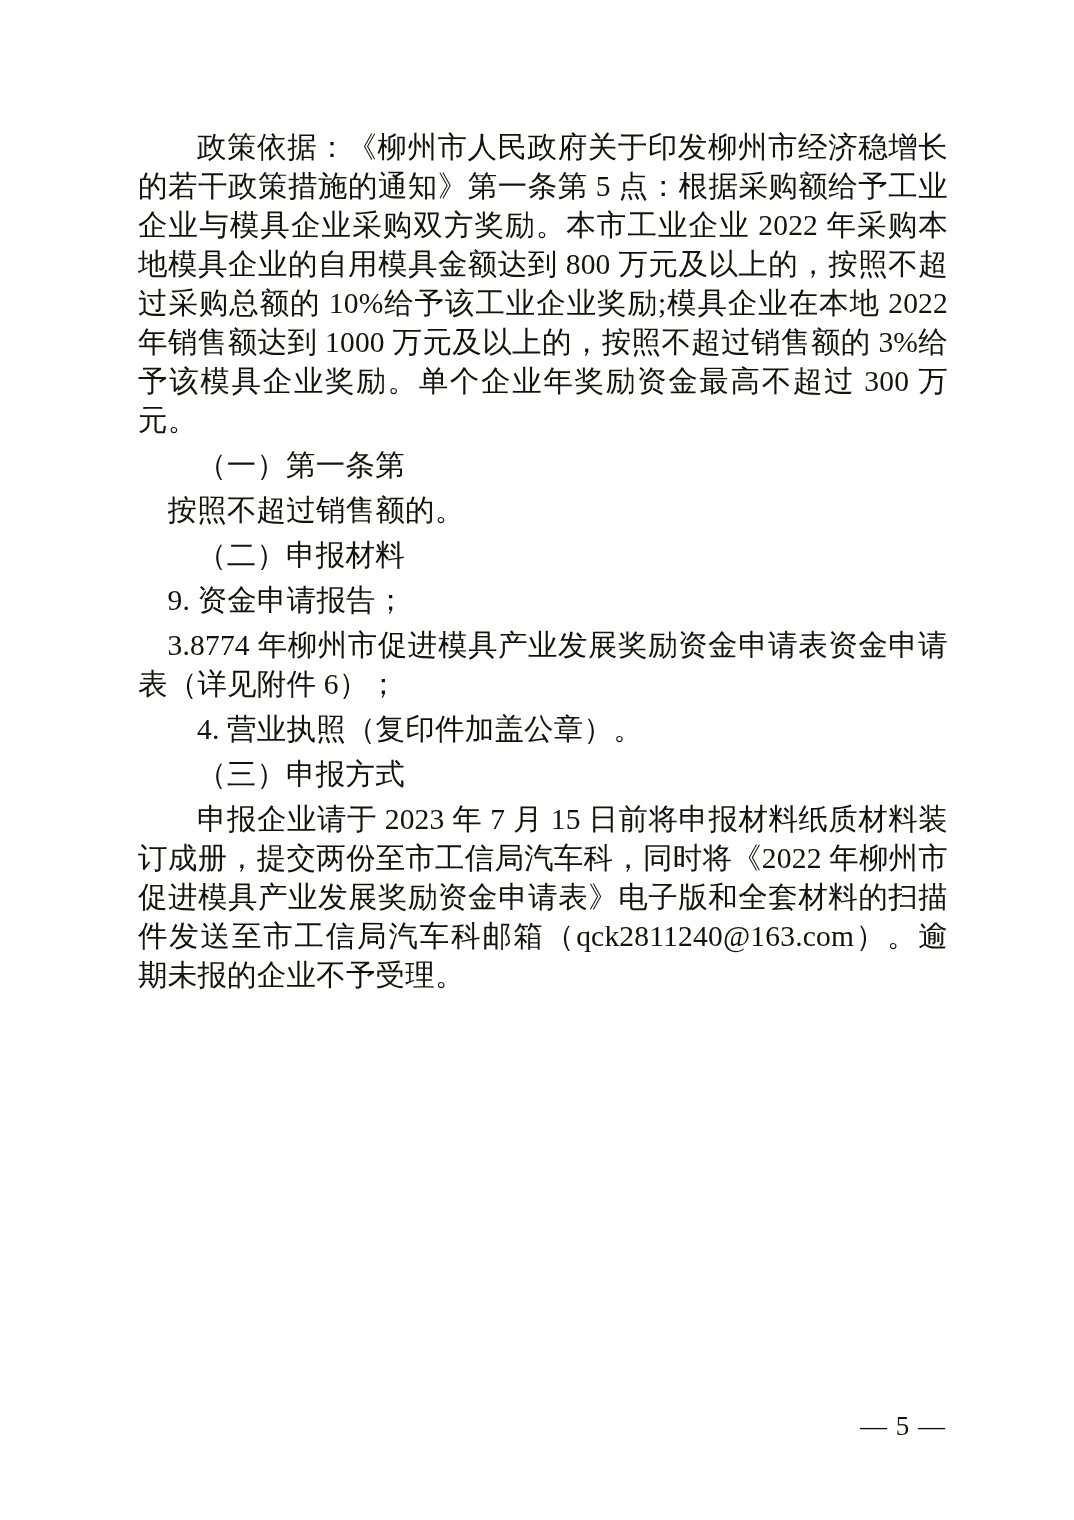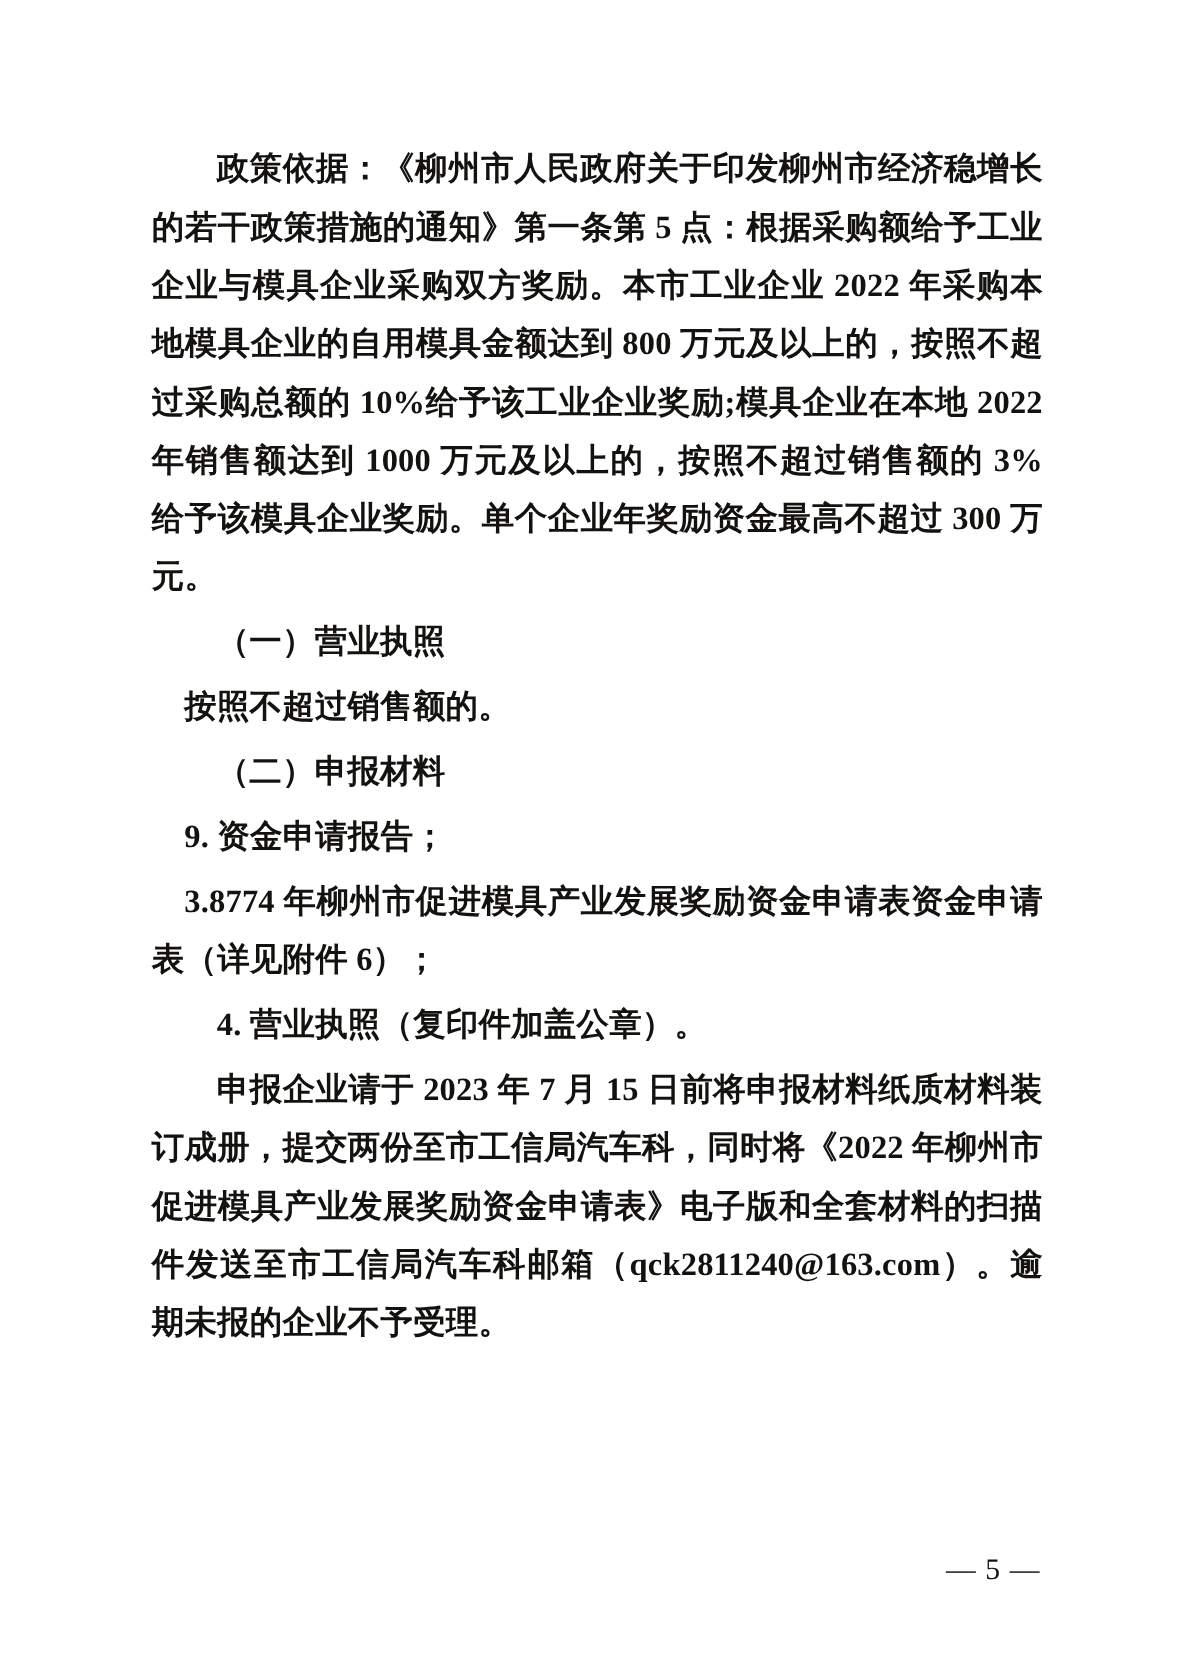--- a/index.html
+++ b/index.html
@@ -20,25 +20,24 @@
   }
   .content {
     position: absolute;
     left: 138px;
     top: 128px;
     width: 810px;
   }
   p {
     margin: 0 0 6px 0;
     font-size: 29.5px;
-    line-height: 53px;
+    line-height: 39px;
     text-align: justify;
     text-justify: inter-ideograph;
     letter-spacing: 0.2px;
-    font-weight: bold;
   }
   p.indent {
     text-indent: 2em;
   }
   p.hang1 {
     text-indent: 1em;
   }
   .pagenum {
     position: absolute;
     right: 128px;
@@ -48,22 +47,23 @@
     color: #14120f;
     font-family: "Liberation Serif", "DejaVu Serif", serif;
   }
 </style>
 </head>
 <body>
 
 <div class="page">
   <div class="content">
     <p class="indent">政策依据：《柳州市人民政府关于印发柳州市经济稳增长的若干政策措施的通知》第一条第 5 点：根据采购额给予工业企业与模具企业采购双方奖励。本市工业企业 2022 年采购本地模具企业的自用模具金额达到 800 万元及以上的，按照不超过采购总额的 10%给予该工业企业奖励;模具企业在本地 2022 年销售额达到 1000 万元及以上的，按照不超过销售额的 3%给予该模具企业奖励。单个企业年奖励资金最高不超过 300 万元。</p>
-    <p class="indent">（一）营业执照</p>
+    <p class="indent">（一）第一条第</p>
     <p class="hang1">按照不超过销售额的。</p>
     <p class="indent">（二）申报材料</p>
     <p class="hang1">9. 资金申请报告；</p>
     <p class="hang1">3.8774 年柳州市促进模具产业发展奖励资金申请表资金申请表（详见附件 6）；</p>
     <p class="indent">4. 营业执照（复印件加盖公章）。</p>
+    <p class="indent">（三）申报方式</p>
     <p class="indent">申报企业请于 2023 年 7 月 15 日前将申报材料纸质材料装订成册，提交两份至市工信局汽车科，同时将《2022 年柳州市促进模具产业发展奖励资金申请表》电子版和全套材料的扫描件发送至市工信局汽车科邮箱（qck2811240@163.com）。逾期未报的企业不予受理。</p>
   </div>
   <div class="pagenum">— 5 —</div>
 </div>
 
 </body></html>

